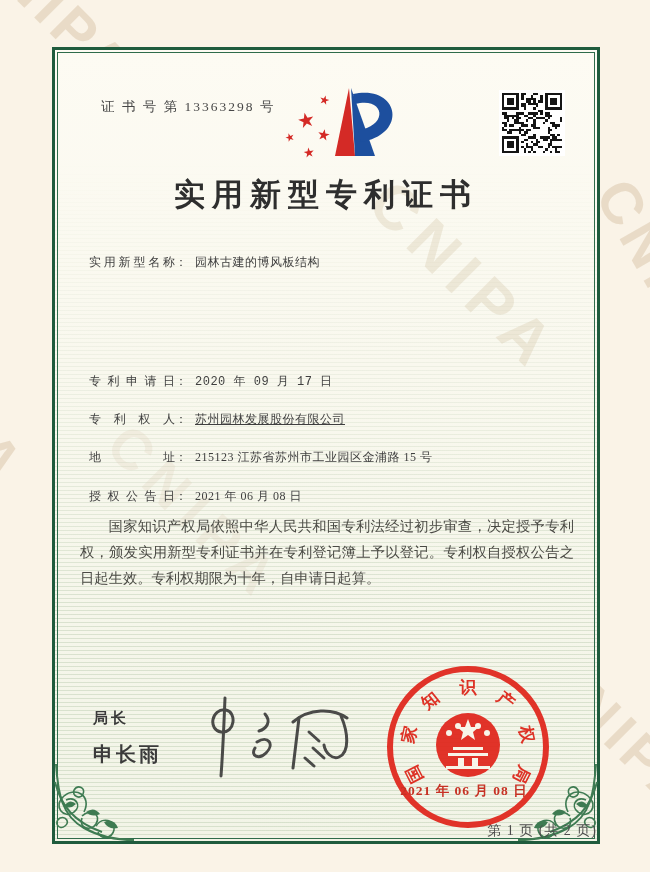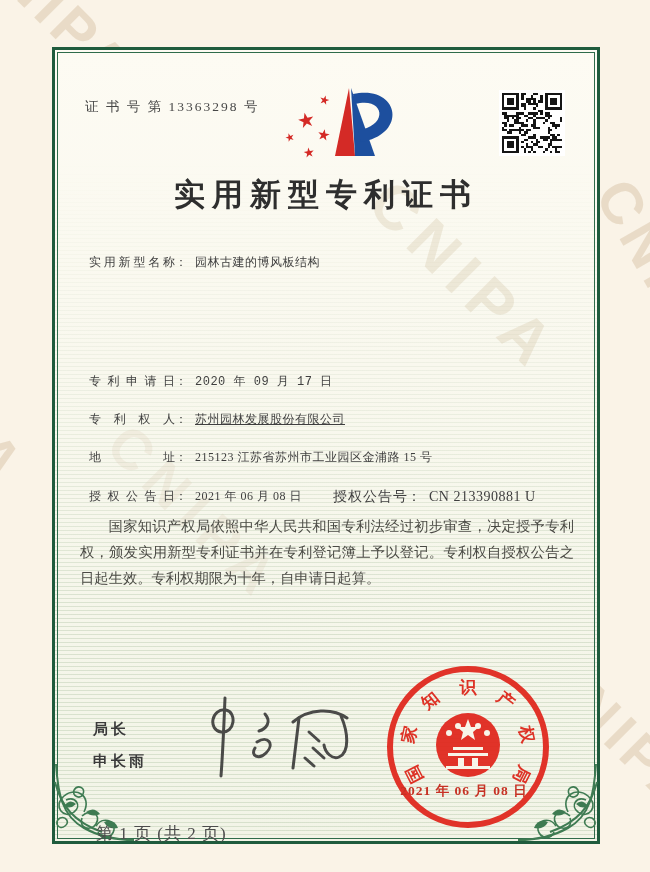--- a/index.html
+++ b/index.html
@@ -32,21 +32,21 @@
     mask-image:linear-gradient(to bottom,transparent 0 14%,rgba(0,0,0,.45) 45%,#000 72%);
   }
   .wm-inner{
     position:absolute;font-family:"Liberation Sans",sans-serif;font-weight:bold;
     letter-spacing:10px;color:rgba(214,196,168,.33);pointer-events:none;z-index:1;white-space:nowrap;
   }
   .corner-orn{position:absolute;width:84px;height:84px;z-index:4;pointer-events:none;}
   .corner-orn.left{left:-3px;bottom:-3px;}
   .corner-orn.right{right:-3px;bottom:-3px;transform:scaleX(-1);}
   
-  .cert-no{position:absolute;left:30px;top:48px;font-size:13.5px;letter-spacing:2px;color:#474747;z-index:5;}
+  .cert-no{position:absolute;left:46px;top:48px;font-size:13.5px;letter-spacing:2px;color:#474747;z-index:5;}
   .logo{position:absolute;left:220px;top:34px;width:160px;height:92px;z-index:5;}
   .logo .star{position:absolute;color:#d42a26;line-height:1;}
   .qr{position:absolute;right:32px;top:40px;width:60px;height:60px;background:#fff;padding:3px;z-index:5;}
   .doc-title{
     position:absolute;left:0;right:0;top:124px;text-align:center;
     font-size:31px;font-weight:bold;letter-spacing:7px;color:#2e2e2e;z-index:5;
   }
   
   .frow{position:absolute;left:34px;font-size:12px;color:#3f3f3f;z-index:5;white-space:nowrap;}
   .flabel{display:inline-block;width:86px;text-align:justify;text-align-last:justify;vertical-align:top;}
@@ -54,38 +54,38 @@
   .fvalue{letter-spacing:.5px;}
   .frow2{position:absolute;left:278px;font-size:14px;color:#3f3f3f;z-index:5;white-space:nowrap;}
   .frow2 .flabel{width:74px;}
   
   .body-text{
     position:absolute;left:25px;top:463px;width:494px;z-index:5;
     font-size:14.3px;line-height:26px;color:#4a4a44;text-align:justify;
   }
   .body-text p{margin:0;text-indent:2em;}
   
-  .signoff{position:absolute;left:38px;top:659px;z-index:5;font-family:"Liberation Sans",sans-serif;margin-top:11px;}
+  .signoff{position:absolute;left:38px;top:659px;z-index:5;font-family:"Liberation Sans",sans-serif;}
   .signoff .s-title{font-size:15px;font-weight:bold;letter-spacing:3px;color:#3b3b3b;}
-  .signoff .s-name{font-size:15px;font-weight:bold;letter-spacing:3px;color:#3b3b3b;margin-top:13px;}
+  .signoff .s-name{font-size:20px;font-weight:bold;letter-spacing:3px;color:#3b3b3b;margin-top:13px;}
   .signature{position:absolute;left:140px;top:638px;width:160px;height:105px;z-index:5;}
   
   .seal{position:absolute;left:327px;top:611px;width:172px;height:172px;z-index:6;opacity:.93;}
   .seal svg{position:absolute;inset:0;}
   .seal-char{
     position:absolute;left:50%;top:50%;font-size:17px;font-weight:bold;color:#dd2418;
     transform:translate(-50%,-50%) rotate(var(--a)) translateY(-60px);
     font-family:"Liberation Serif",serif;z-index:2;
   }
   .seal-date{
     position:absolute;left:-8px;right:0;top:121px;text-align:center;z-index:3;
     font-size:13.5px;font-weight:bold;color:#c42417;letter-spacing:1px;white-space:nowrap;
   }
   
-  .page-footer{position:absolute;left:0;right:0;top:772px;text-align:left;font-size:17px;color:#4c4c4c;letter-spacing:1px;z-index:5;padding-left:41px;}
+  .page-footer{position:absolute;left:0;right:0;top:772px;text-align:right;font-size:14px;color:#4c4c4c;letter-spacing:1px;z-index:5;padding-left:41px;}
 </style>
 </head>
 <body>
 
 <span class="wm" style="left:-52px;top:-28px;font-size:58px;transform:rotate(45deg);">CNIPA</span>
 <span class="wm" style="left:560px;top:240px;font-size:58px;transform:rotate(60deg);">CNIPA</span>
 <span class="wm" style="left:-150px;top:360px;font-size:58px;transform:rotate(55deg);">CNIPA</span>
 <span class="wm" style="left:520px;top:700px;font-size:56px;transform:rotate(45deg);">CNIPA</span>
 
 <div class="frame">
@@ -347,23 +347,20 @@
   </div>
   <div class="frow" style="top:361px;text-decoration:underline;">
     <span class="flabel">专 利 权 人</span><span class="fcolon">：</span><span class="fvalue">苏州园林发展股份有限公司</span>
   </div>
   <div class="frow" style="top:399px;">
     <span class="flabel">地 址</span><span class="fcolon">：</span><span class="fvalue">215123 江苏省苏州市工业园区金浦路 15 号</span>
   </div>
   <div class="frow" style="top:438px;">
     <span class="flabel">授权公告日</span><span class="fcolon">：</span><span class="fvalue">2021 年 06 月 08 日</span>
   </div>
-  <div class="frow2" style="top:438px;">
-    <span class="flabel">授权公告号</span><span class="fcolon">：</span><span class="fvalue">CN 213390881 U</span>
-  </div>
 
   <div class="body-text">
     <p>国家知识产权局依照中华人民共和国专利法经过初步审查，决定授予专利权，颁发实用新型专利证书并在专利登记簿上予以登记。专利权自授权公告之日起生效。专利权期限为十年，自申请日起算。</p>
   </div>
 
   <div class="signoff">
     <div class="s-title">局长</div>
     <div class="s-name">申长雨</div>
   </div>
 

